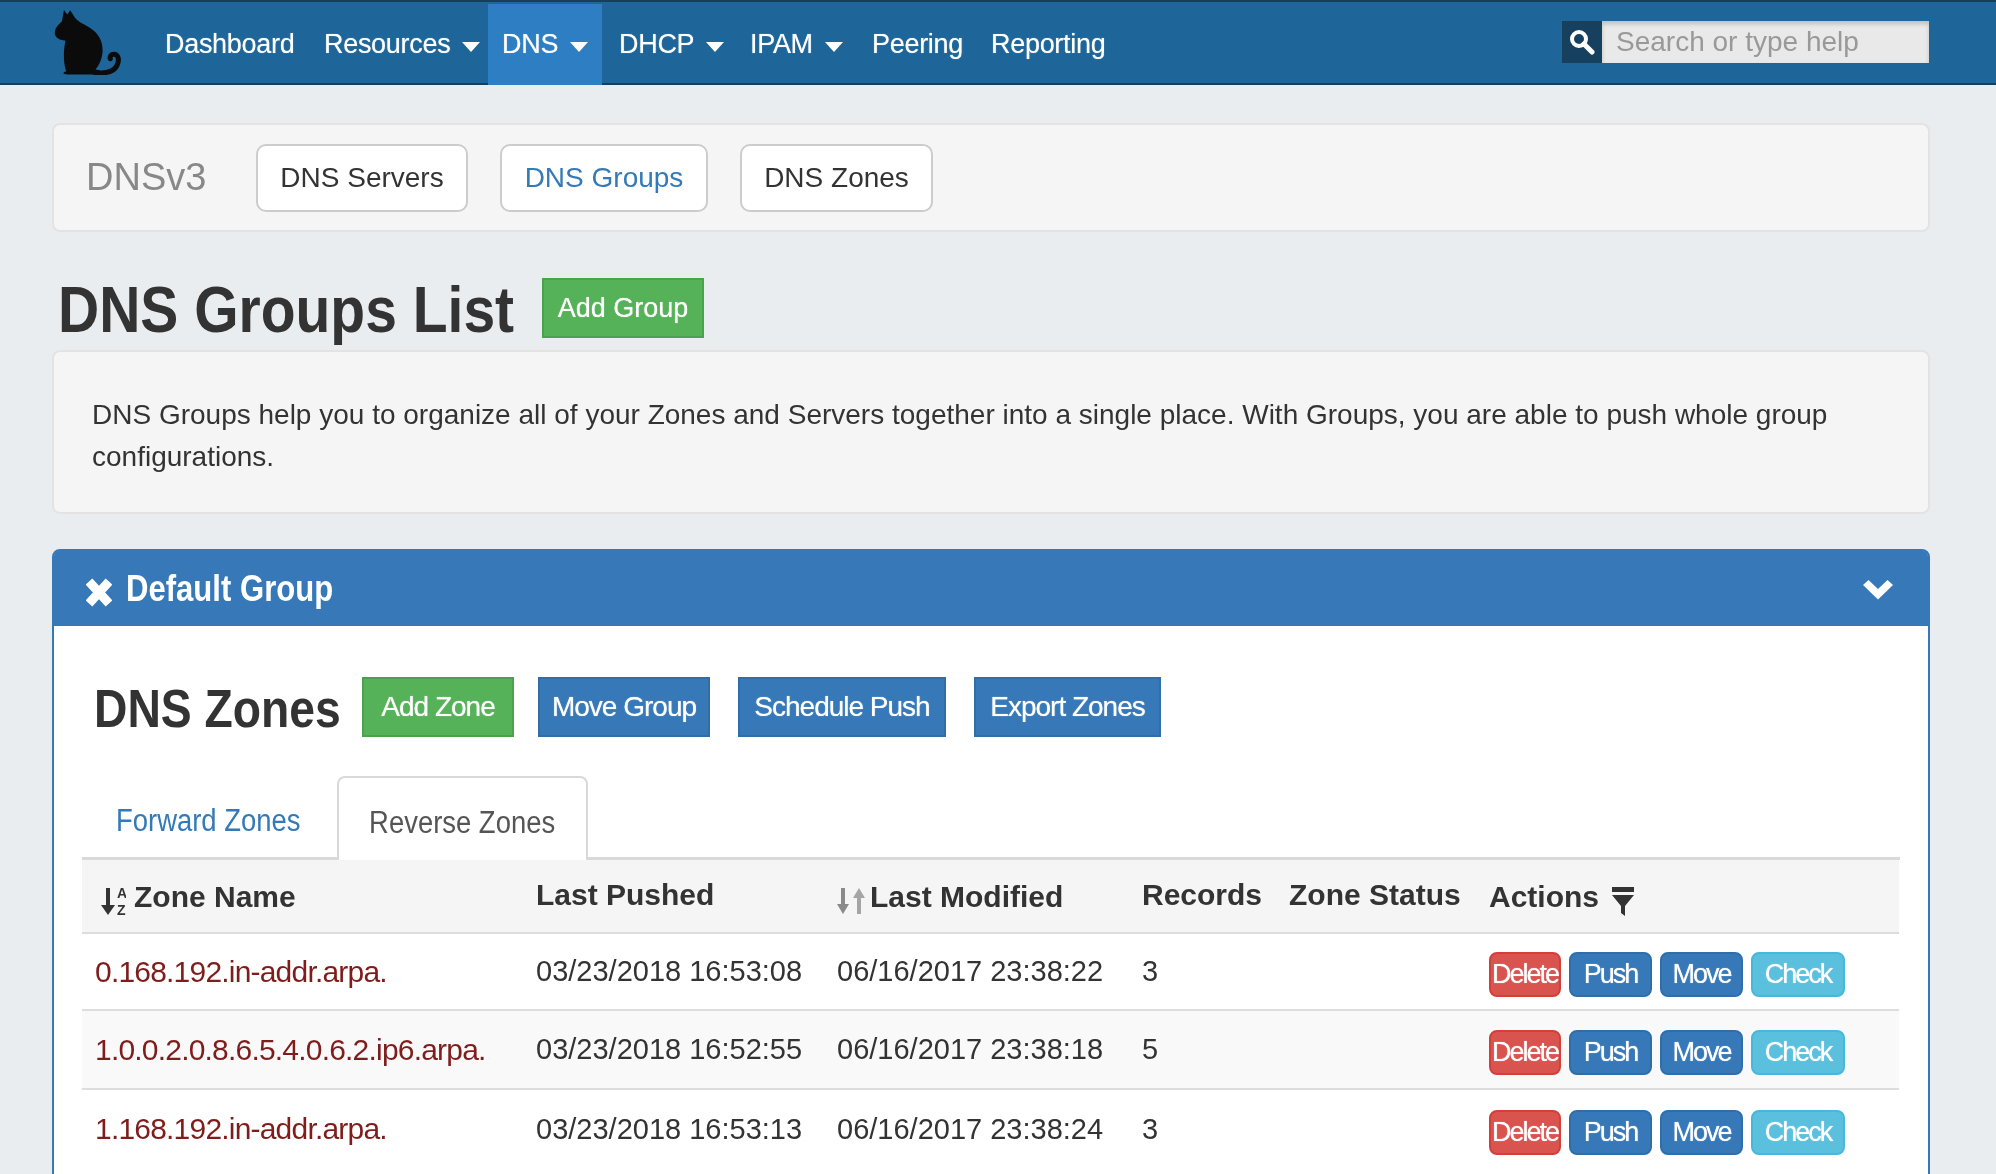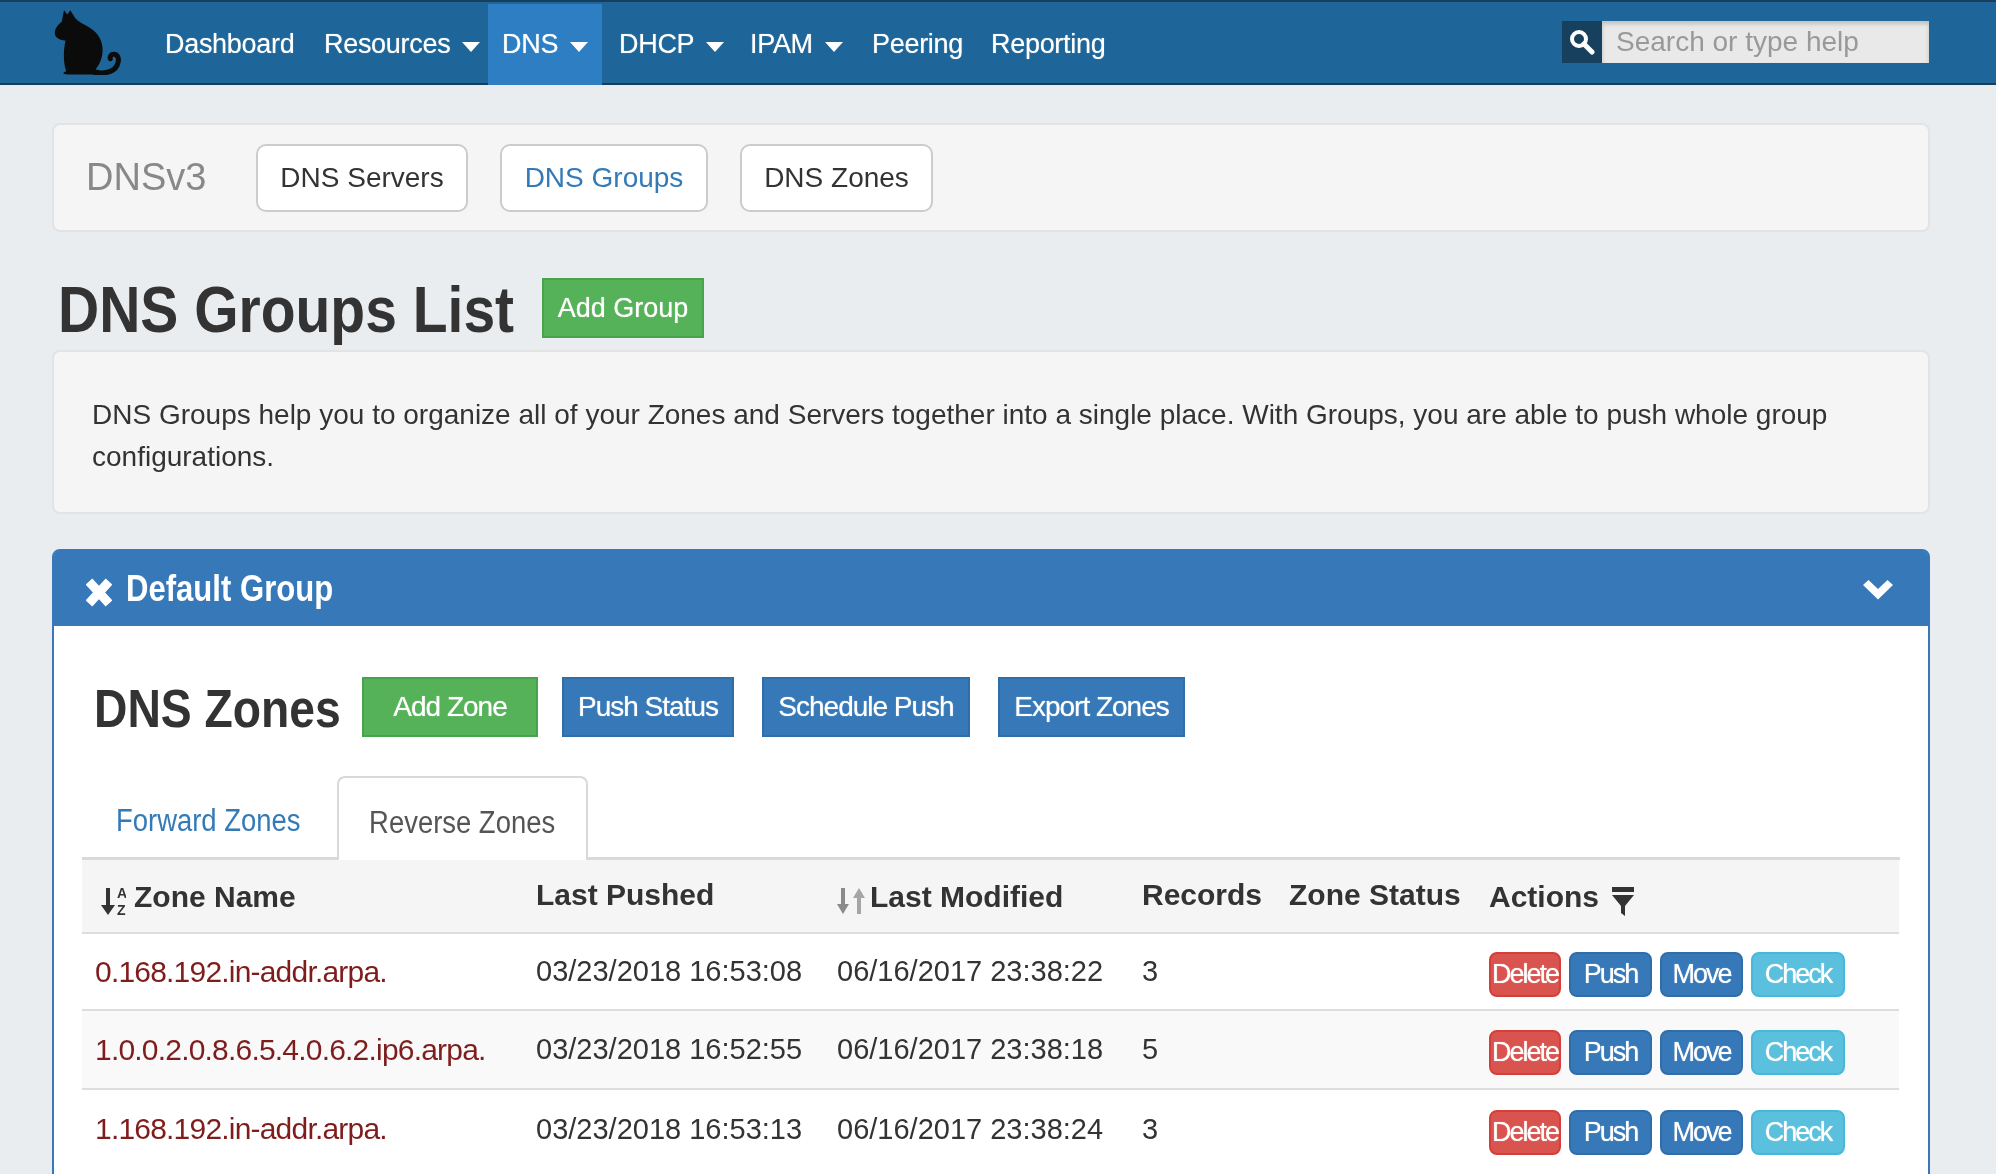--- a/index.html
+++ b/index.html
@@ -82,21 +82,21 @@
   display:flex; align-items:center; color:#fff;
   padding:0 36px 0 32px; position:relative;
 }
 .panel-heading .title { font-size:37px; font-weight:bold; margin-left:14px;
   transform:scaleX(0.84); transform-origin:left center; }
 .panel-body { padding:0 28px 40px 28px; }
 .zones-row { margin-top:50px; display:flex; align-items:center; }
 h2.zones { font-size:53px; font-weight:bold; margin-left:12px; position:relative; top:2px;
   transform:scaleX(0.873); transform-origin:left center; white-space:nowrap; width:283px; }
 .zones-row .btn { height:60px; font-size:28px; letter-spacing:-1px; }
-.bz1 { width:176px; margin-left:-15px; }
+.bz1 { width:152px; margin-left:-15px; }
 .bz2 { width:172px; margin-left:24px; }
 .bz3 { width:208px; margin-left:28px; }
 .bz4 { width:187px; margin-left:28px; }
 
 .tabs { margin-top:39px; border-bottom:3px solid #d9d9d9; display:flex; height:84px; align-items:stretch; }
 .tab { font-size:31px; padding:0 22px; display:flex; align-items:center; }
 .tab span { display:inline-block; transform:scaleX(0.885); transform-origin:center; white-space:nowrap; position:relative; top:4px; }
 .tab.fwd { color:#337ab7; }
 .tab.active {
   border:2px solid #d9d9d9; border-bottom:none; border-radius:8px 8px 0 0;
@@ -186,21 +186,21 @@
       </svg>
       <span class="title">Default Group</span>
       <svg style="position:absolute; right:34px; top:28px;" width="32" height="22" viewBox="0 0 32 22">
         <path d="M1,6 L16,20.5 L31,6 L25.5,1 L16,10 L6.5,1 Z" fill="#fff"></path>
       </svg>
     </div>
     <div class="panel-body">
       <div class="zones-row">
         <h2 class="zones">DNS Zones</h2>
         <div class="btn btn-green bz1">Add Zone</div>
-        <div class="btn btn-blue bz2">Push Status</div>
+        <div class="btn btn-blue bz2">Move Group</div>
         <div class="btn btn-blue bz3">Schedule Push</div>
         <div class="btn btn-blue bz4">Export Zones</div>
       </div>
 
       <div class="tabs">
         <div class="tab fwd">
             <span>Forward Zones</span>
           </div>
         <div class="tab active">
             <span>Reverse Zones</span>

